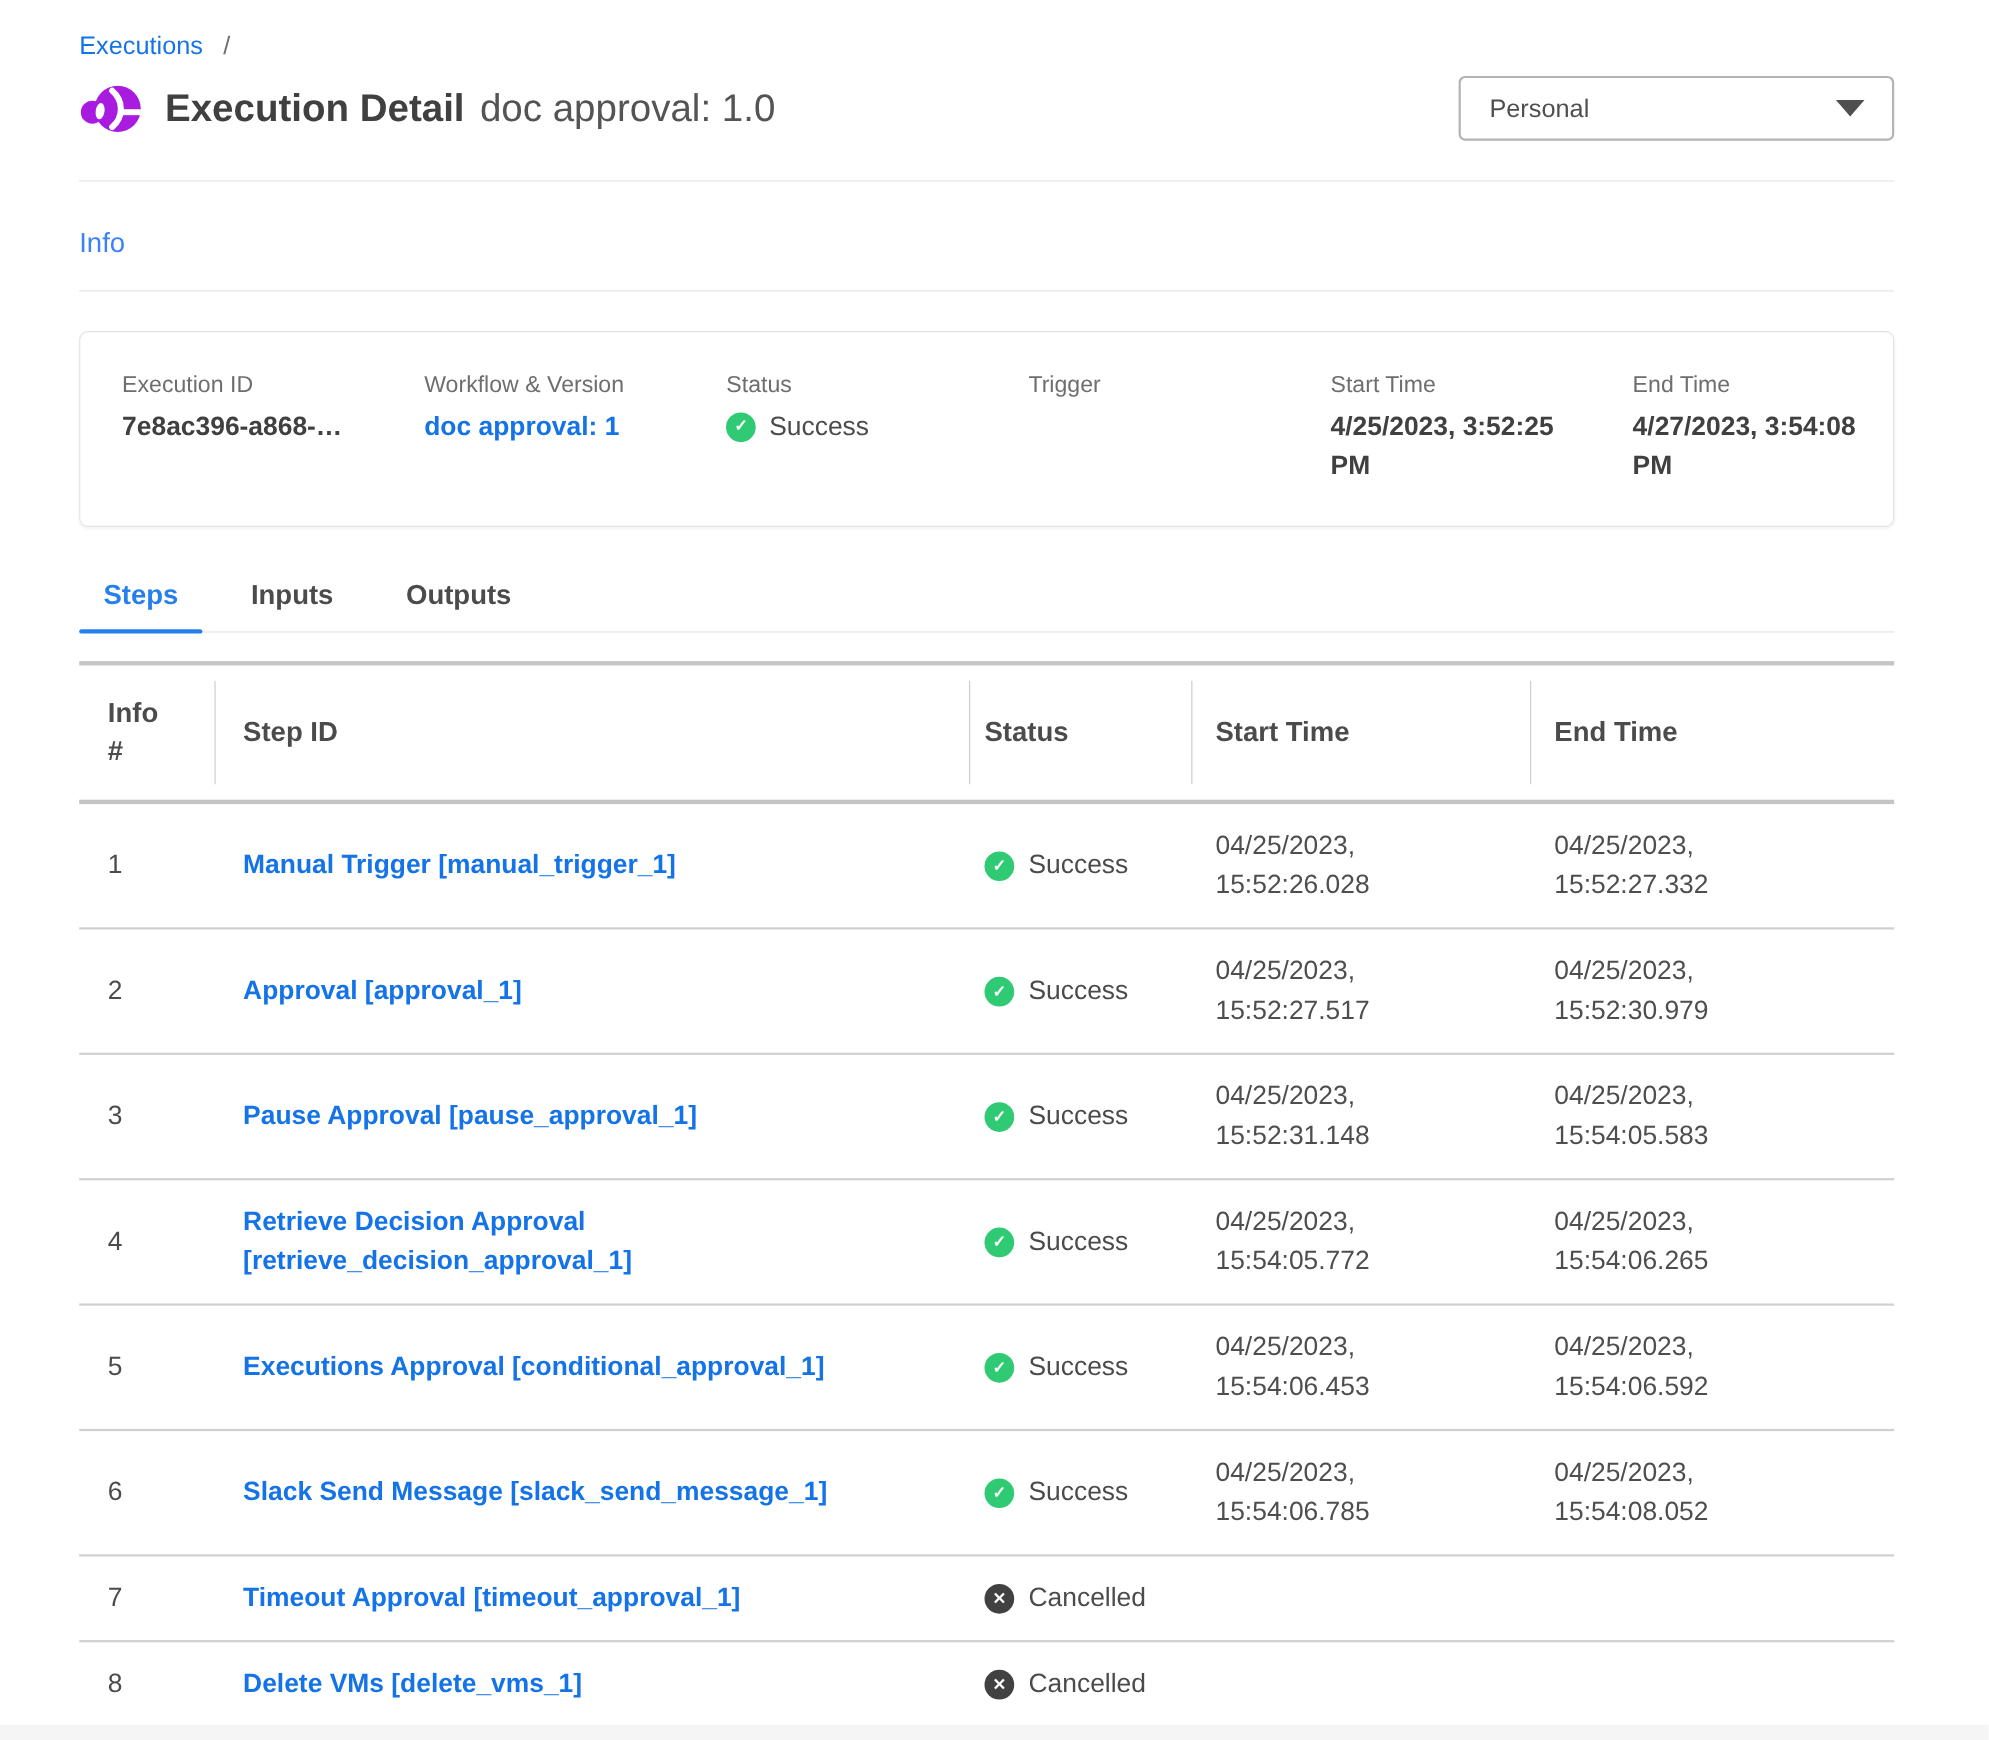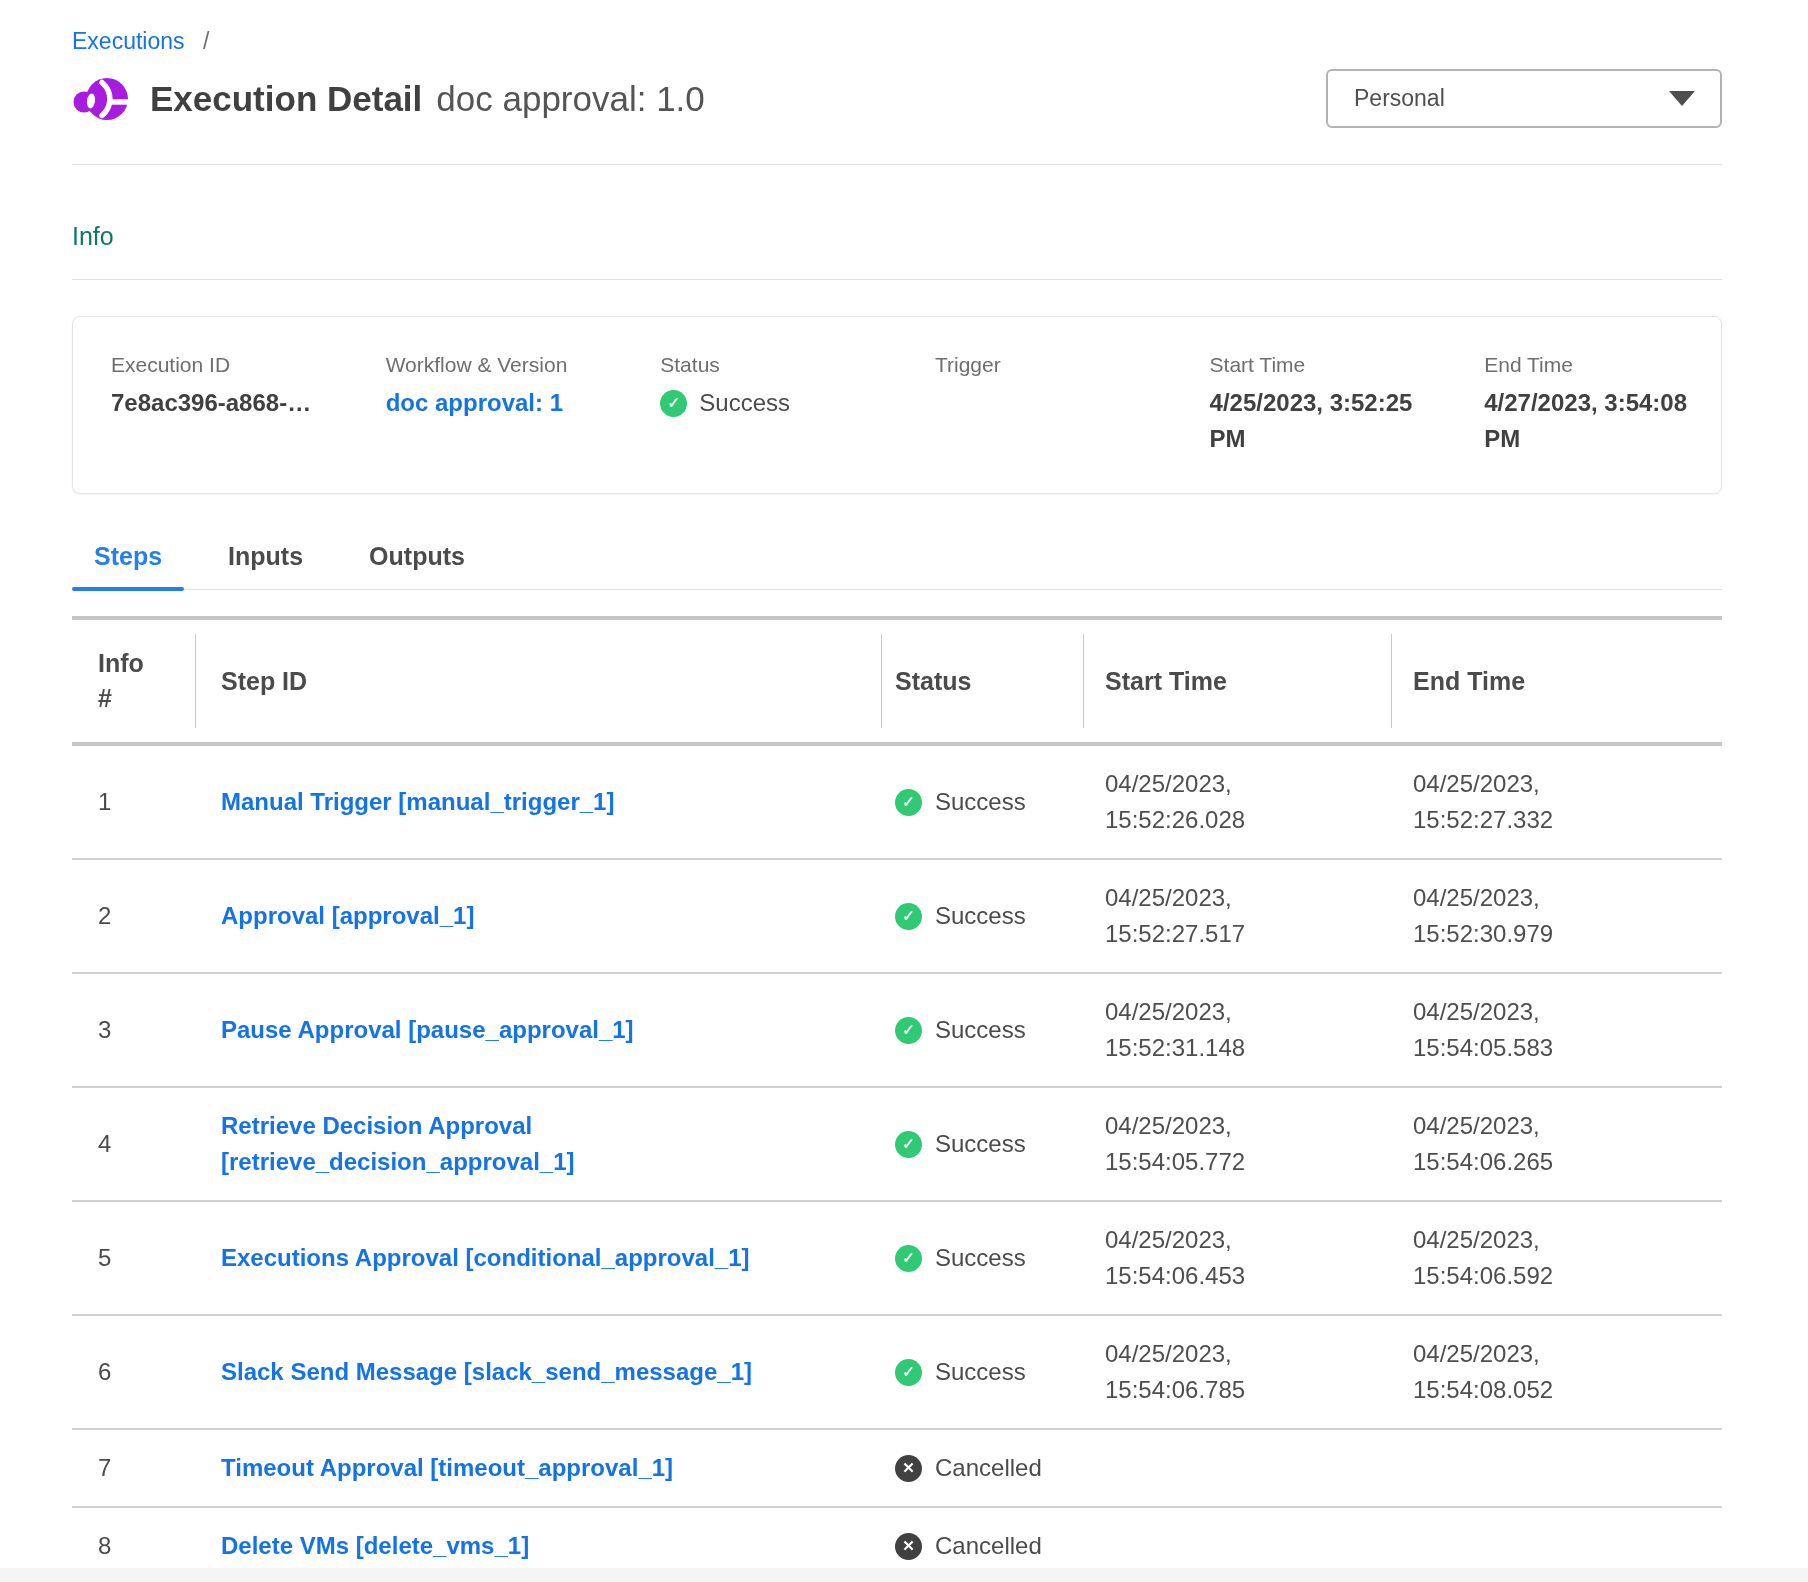--- a/index.html
+++ b/index.html
@@ -35,21 +35,21 @@
   .workspace-select{display:flex;align-items:center;justify-content:space-between;
     width:396px;height:59px;border:2px solid #b3b3b3;border-radius:6px;
     padding:0 25px 0 26px;cursor:pointer;background:#fff;gap:44px;}
   .workspace-select .value{font-size:23px;color:#4f4f4f;}
   .chevron-down{width:0;height:0;border-left:13px solid transparent;
     border-right:13px solid transparent;border-top:15px solid #4f4f4f;}
 
   .header-divider{margin-top:36px;border-top:1px solid var(--divider-light);}
 
   
-  .info-heading{margin-top:57px;font-size:25px;color:#0f766e;}
+  .info-heading{margin-top:42px;font-size:25px;color:#3b82f6;}
   .info-divider{margin-top:28px;border-top:1px solid var(--divider-light);}
   .info-card{margin-top:36px;border:1px solid #e3e3e3;border-radius:8px;
     box-shadow:0 1px 3px rgba(0,0,0,0.05);display:flex;padding:36px 0;background:#fff;}
   .info-col{width:16.666%;padding-left:38px;}
   .info-label{font-size:21px;color:var(--text-label);margin-bottom:8px;}
   .info-value{font-size:24px;font-weight:600;color:#404040;line-height:1.5;max-width:232px;}
   .info-value.link{color:var(--link-blue);cursor:pointer;}
   .status-inline{display:flex;align-items:center;gap:12px;font-weight:400;color:var(--text-dark);}
 
   

